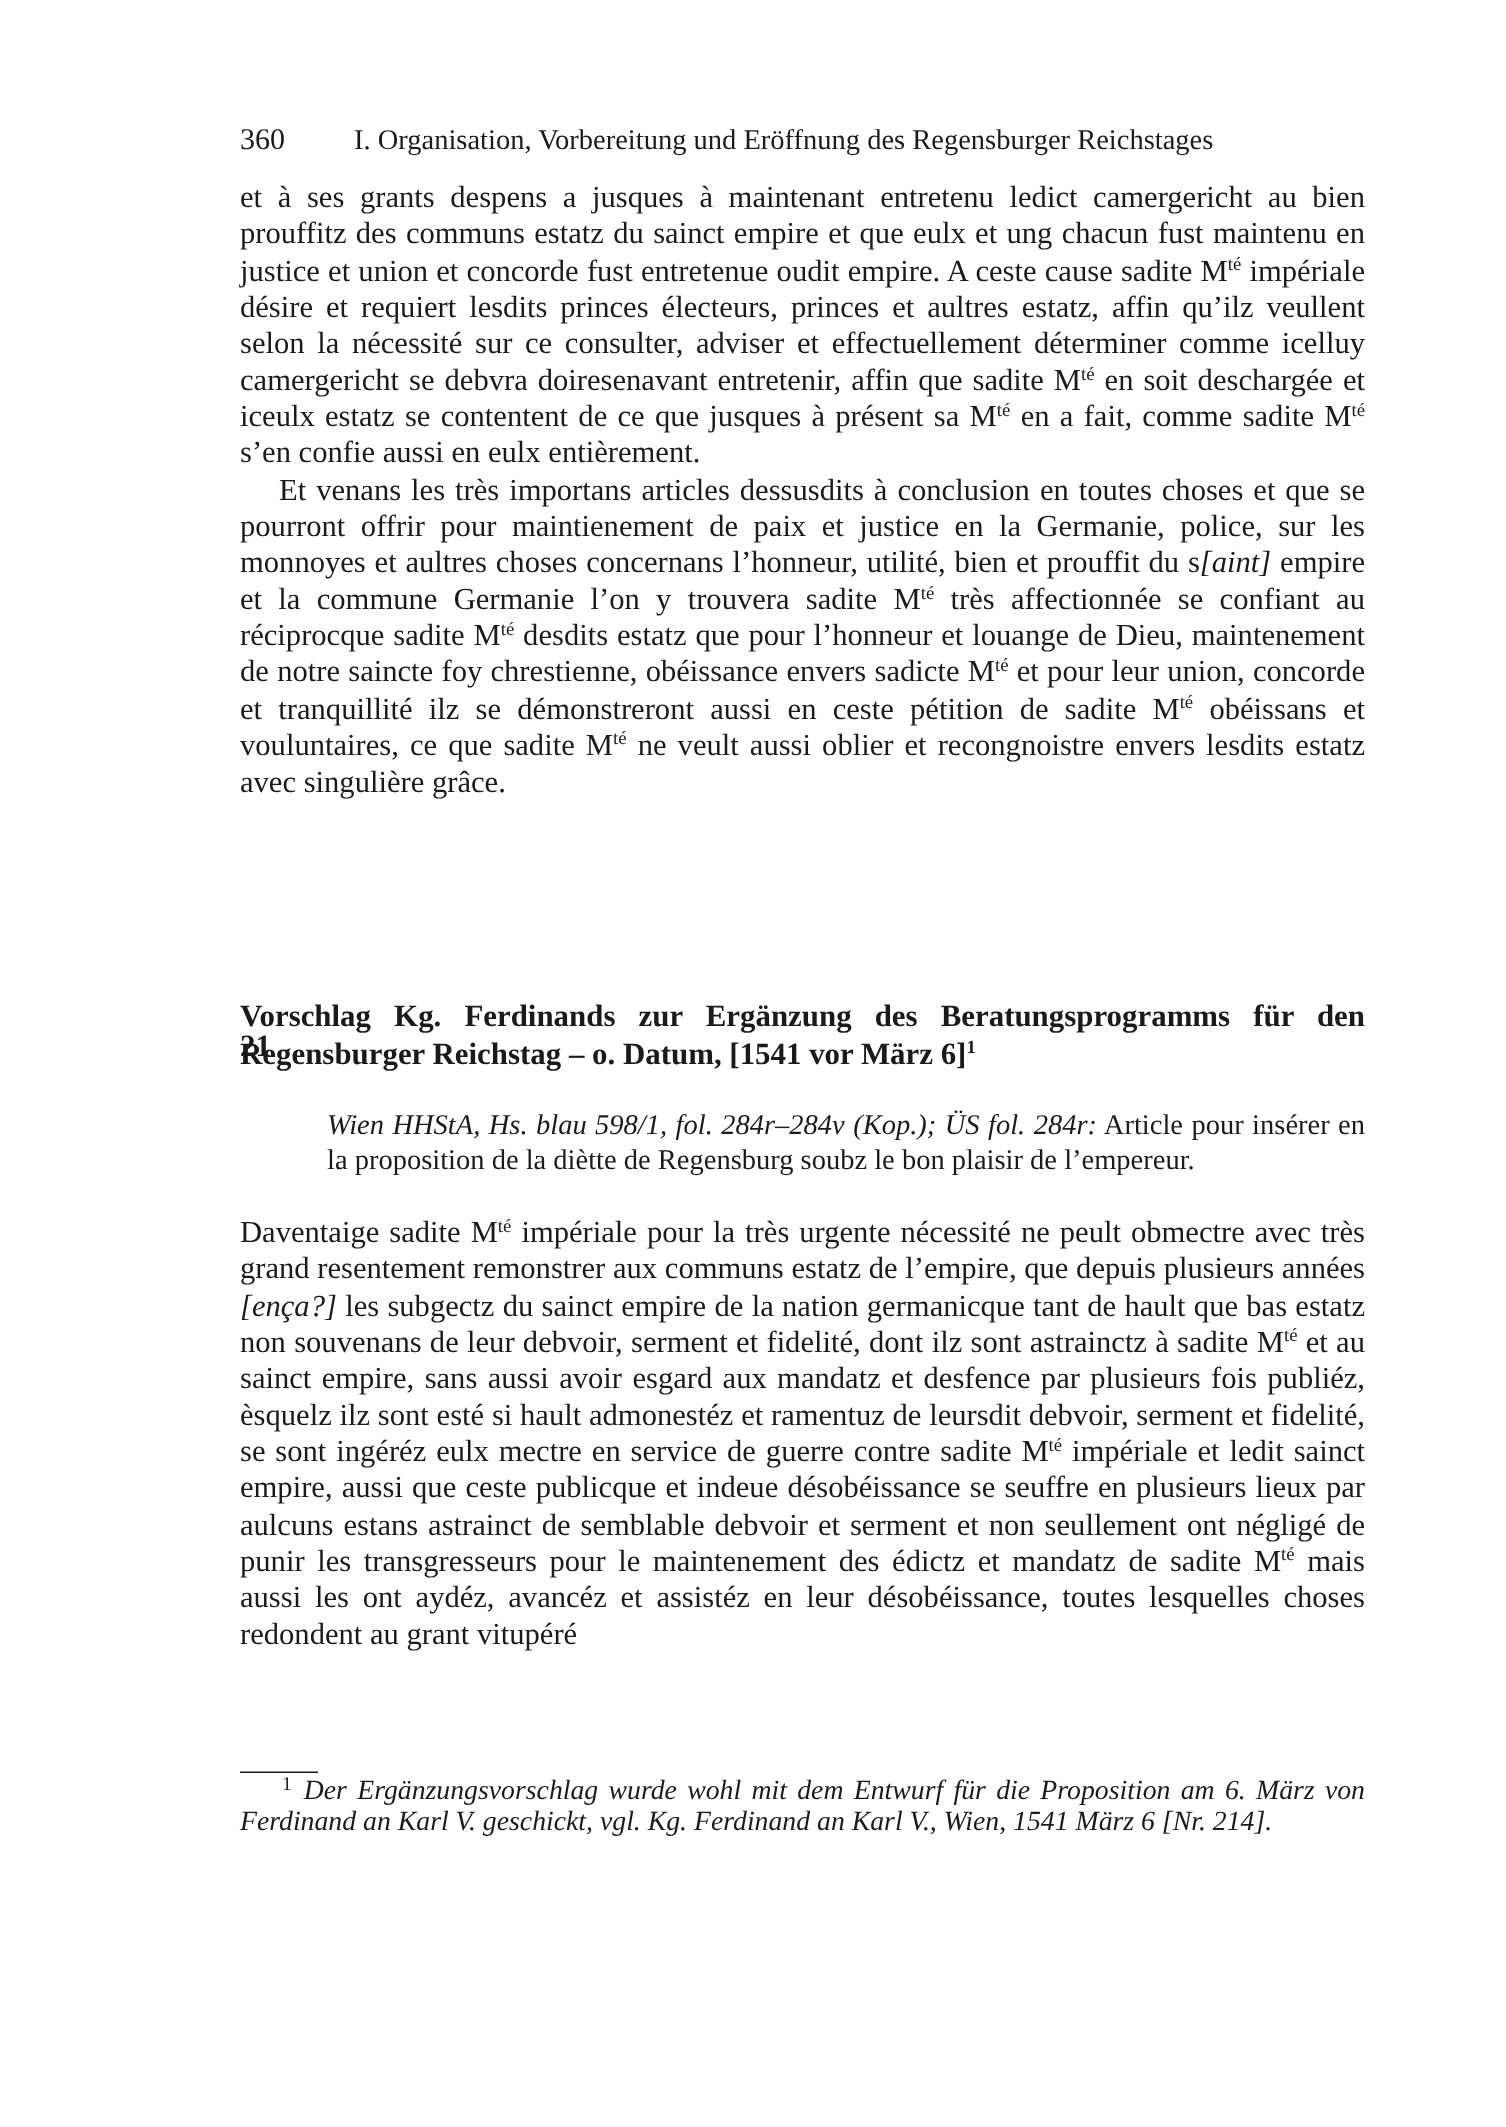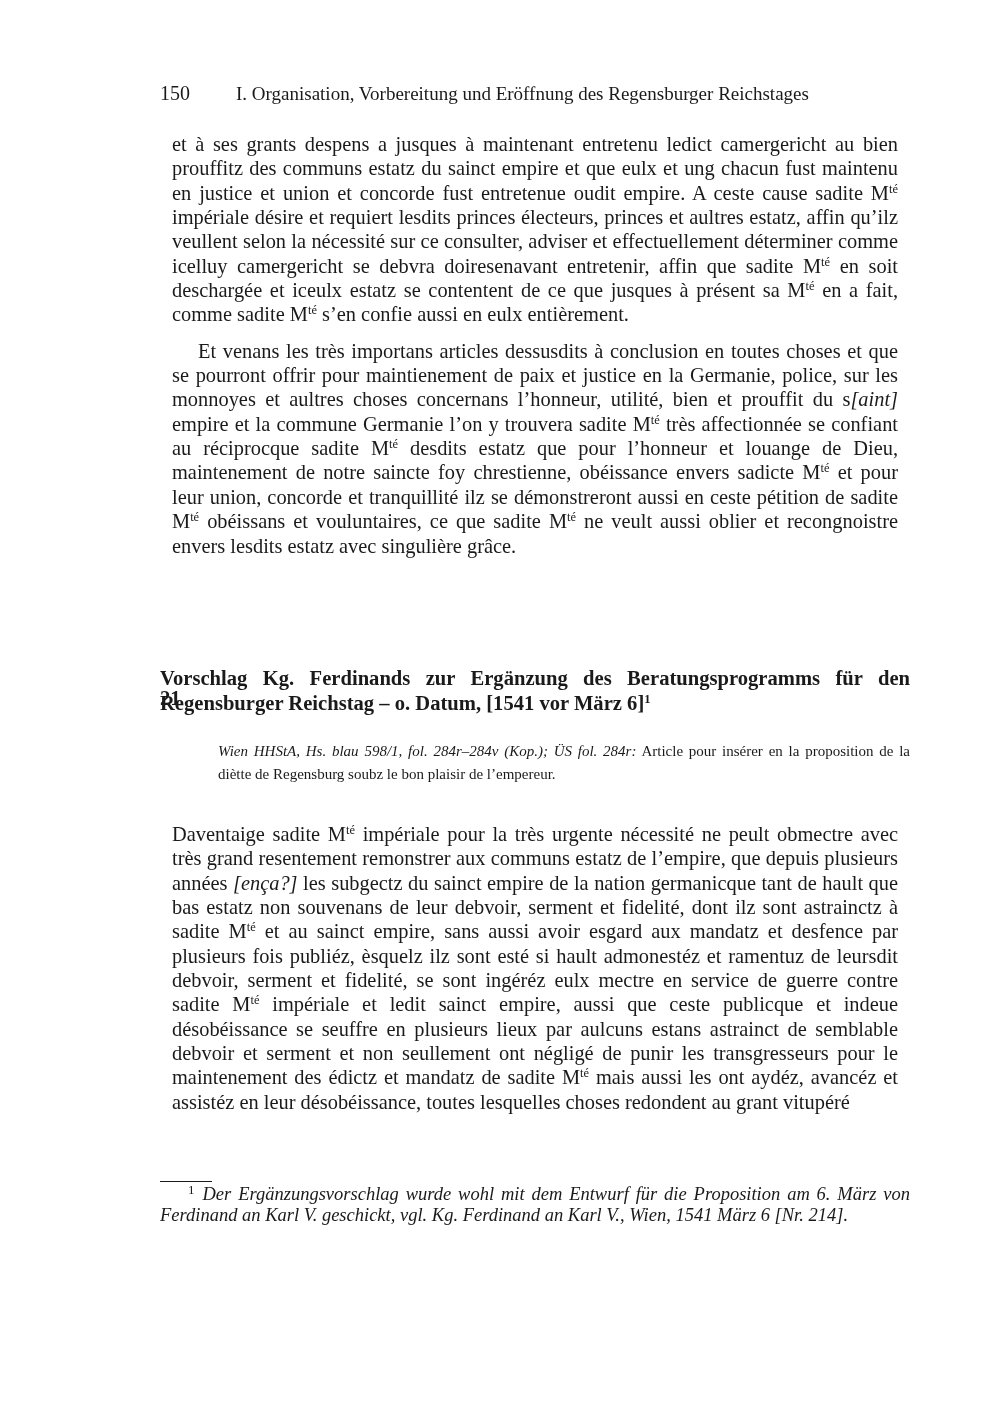--- a/index.html
+++ b/index.html
@@ -2,42 +2,42 @@
 <html><head>
 <meta charset="utf-8">
 <style>
   html, body { margin: 0; padding: 0; background: #ffffff; }
   body { width: 1004px; height: 1418px; position: relative; overflow: hidden;
          font-family: "Liberation Serif", "DejaVu Serif", serif; color: #1a1a1a; }
   .page { position: absolute; left: 160px; top: 0; width: 750px; }
   .running-head { position: absolute; top: 80px; left: 0; width: 750px; font-size: 19px; line-height: 26px; white-space: nowrap; }
   .running-head .pno { display: inline-block; width: 76px; font-size: 20px; }
   .body-text { font-size: 20.4px; line-height: 24.35px; text-align: justify; }
-  .body-text p { margin: 12px; font-family: Liberation Serif, serif; }
+  .body-text p { margin: 0; font-family: Liberation Serif, serif; }
   .body-text p.indent { text-indent: 26px; }
   .block1 { position: absolute; top: 120px; left: 0; width: 750px; }
   sup { font-size: 12.5px; line-height: 0; vertical-align: 0.55em; }
   .doc-heading { position: absolute; top: 666px; left: 0; width: 750px; font-weight: bold; font-size: 20.6px; line-height: 24.5px; }
   .doc-heading .num { position: absolute; left: 0; top: 0; width: 58px; margin-top: 20px; }
   .doc-heading .title { text-align: justify; }
-  .source-note { position: absolute; top: 740px; left: 58px; width: 692px; font-size: 15px; line-height: 22.5px; text-align: justify; }
+  .source-note { position: absolute; top: 740px; left: 58px; width: 692px; font-size: 19px; line-height: 22.5px; text-align: justify; }
   .source-note i { font-style: italic; }
   .block2 { position: absolute; top: 810px; left: 0; width: 750px; }
   .fn-rule { position: absolute; top: 1181px; left: 0; width: 52px; height: 1px; background: #1a1a1a; }
   .footnote { position: absolute; top: 1184px; left: 0; width: 750px; font-size: 18.5px; line-height: 20.5px; font-style: italic; text-align: justify; text-indent: 28px; }
   .footnote .fnmark { font-style: normal; font-size: 13px; vertical-align: 0.5em; line-height: 0; margin-right: 8px; }
   i.ed { font-style: italic; }
 </style>
 </head>
 <body>
 
 <div class="page">
 
   <div class="running-head">
-    <span class="pno">150</span><span>I. Organisation, Vorbereitung und Eröffnung des Regensburger Reichstages</span>
+    <span class="pno">360</span><span>I. Organisation, Vorbereitung und Eröffnung des Regensburger Reichstages</span>
   </div>
 
   <div class="block1 body-text">
       <p>et à ses grants despens a jusques à maintenant entretenu ledict camergericht au bien prouffitz des communs estatz du sainct empire et que eulx et ung chacun fust maintenu en justice et union et concorde fust entretenue oudit empire. A ceste cause sadite M<sup>té</sup> impériale désire et requiert lesdits princes électeurs, princes et aultres estatz, affin qu’ilz veullent selon la nécessité sur ce consulter, adviser et effectuellement déterminer comme icelluy camergericht se debvra doiresenavant entretenir, affin que sadite M<sup>té</sup> en soit deschargée et iceulx estatz se contentent de ce que jusques à présent sa M<sup>té</sup> en a fait, comme sadite M<sup>té</sup> s’en confie aussi en eulx entièrement.</p>
       <p class="indent">Et venans les très importans articles dessusdits à conclusion en toutes choses et que se pourront offrir pour maintienement de paix et justice en la Germanie, police, sur les monnoyes et aultres choses concernans l’honneur, utilité, bien et prouffit du s<i class="ed">[aint]</i> empire et la commune Germanie l’on y trouvera sadite M<sup>té</sup> très affectionnée se confiant au réciprocque sadite M<sup>té</sup> desdits estatz que pour l’honneur et louange de Dieu, maintenement de notre saincte foy chrestienne, obéissance envers sadicte M<sup>té</sup> et pour leur union, concorde et tranquillité ilz se démonstreront aussi en ceste pétition de sadite M<sup>té</sup> obéissans et vouluntaires, ce que sadite M<sup>té</sup> ne veult aussi oblier et recongnoistre envers lesdits estatz avec singulière grâce.</p>
     </div>
 
   <div class="doc-heading">
     <span class="num">21</span>
     <div class="title"><span>Vorschlag Kg. Ferdinands zur Ergänzung des Beratungsprogramms für den Regensburger Reichstag – o. Datum, [1541 vor März 6]</span><sup>1</sup></div>

